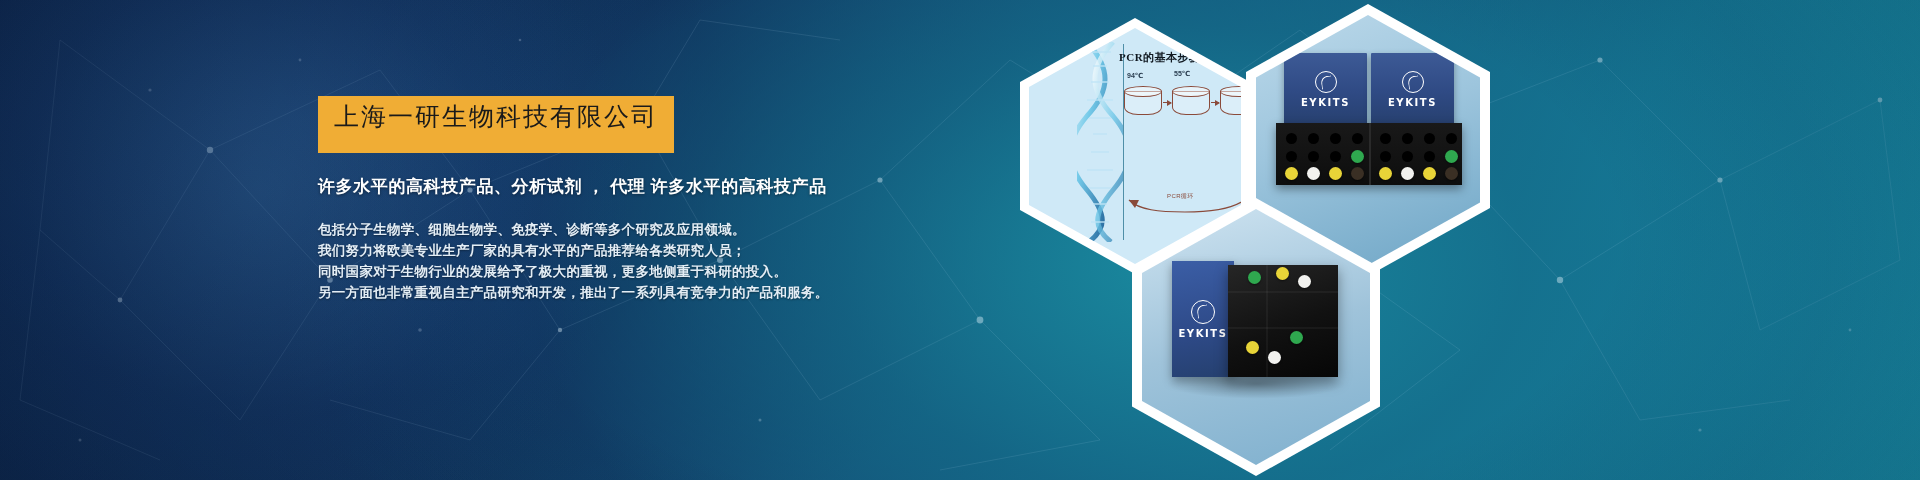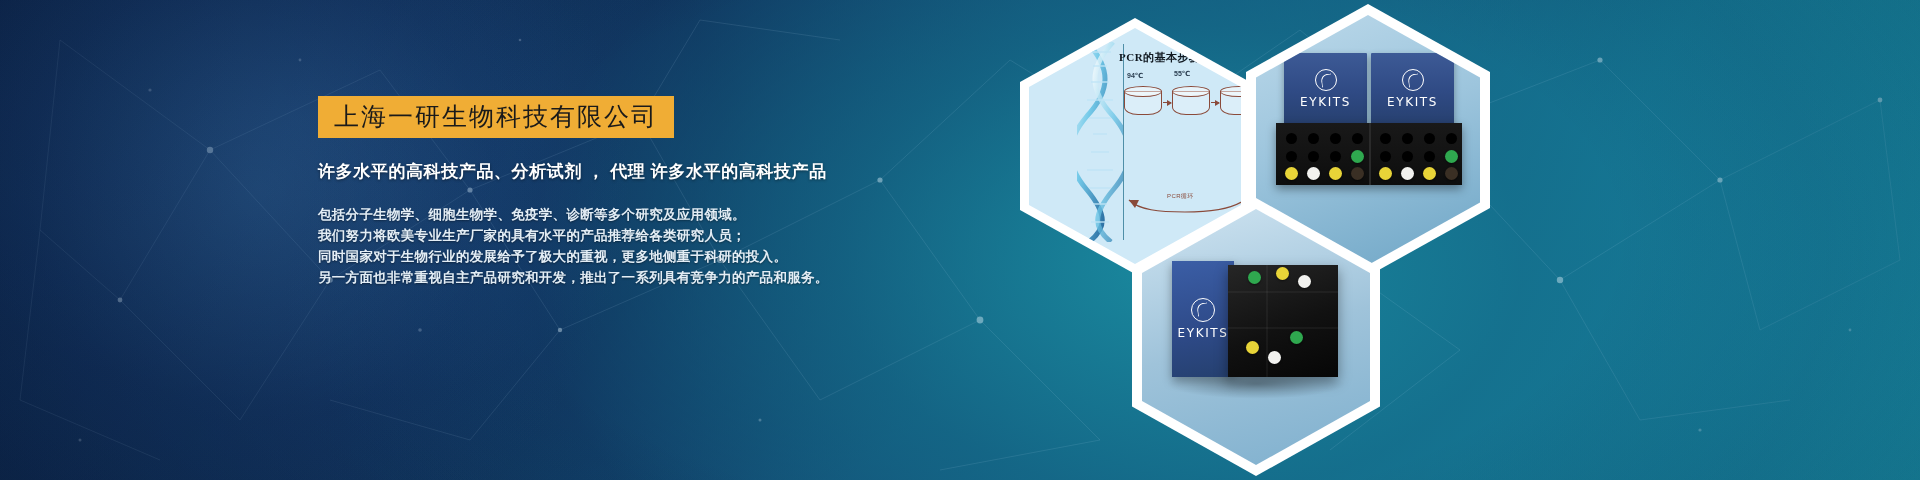--- a/index.html
+++ b/index.html
@@ -45,21 +45,21 @@
     width: 760px;
     z-index: 6;
   }
   .title-badge {
     display: inline-block;
     background: #f0ad35;
     color: #1a1a1a;
     font-size: 25px;
     font-weight: 400;
     letter-spacing: 2px;
-    padding: 8px 16px 9px 16px;
+    padding: 8px 16px 24px 16px;
     line-height: 1;
     white-space: nowrap;
   }
   .subtitle {
     margin-top: 22px;
     color: #ffffff;
     font-size: 17px;
     font-weight: bold;
     letter-spacing: .6px;
     white-space: nowrap;
@@ -156,21 +156,21 @@
   .kit-logo {
     width: 22px; height: 22px; border-radius: 50%;
     border: 1.6px solid #ffffff; position: relative; margin-bottom: 4px;
   }
   .kit-logo::before {
     content: ""; position: absolute; left: 5px; top: 4px; width: 10px; height: 12px;
     border-left: 1.5px solid #fff; border-top: 1.5px solid #fff;
     border-radius: 60% 0 0 0; transform: rotate(-8deg);
   }
   .kit-name {
-    color: #fff; font-size: 12px; font-weight: normal; letter-spacing: 1.6px;
+    color: #fff; font-size: 10px; font-weight: bold; letter-spacing: 1.6px;
     font-family: "DejaVu Sans", sans-serif;
   }
   .rack {
     position: absolute; left: 20px; top: 108px; width: 186px; height: 62px;
     background: linear-gradient(180deg, #191919 0%, #0d0d0d 100%);
     box-shadow: 0 4px 9px rgba(0,0,0,0.38);
   }
   .rack .split { position: absolute; left: 50%; top: 0; width: 2px; height: 100%; background: #2a2a2a; }
   .well { position: absolute; width: 11px; height: 11px; border-radius: 50%; background: #000; }
   .cap { position: absolute; width: 13px; height: 13px; border-radius: 50%; box-shadow: 0 1px 2px rgba(0,0,0,.5); }

